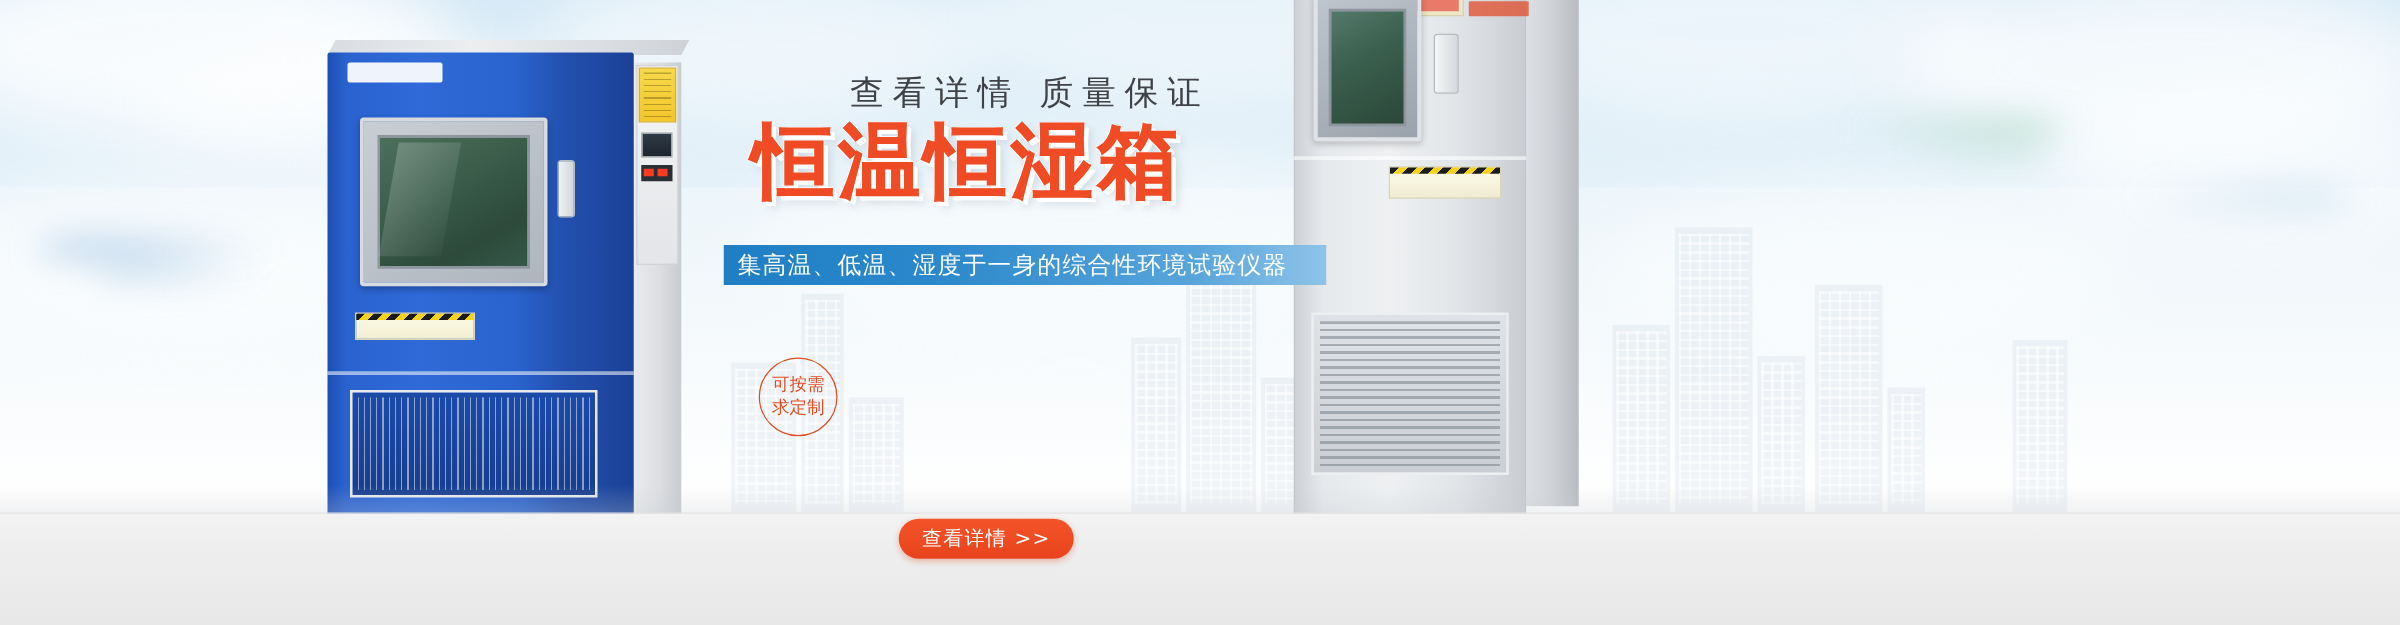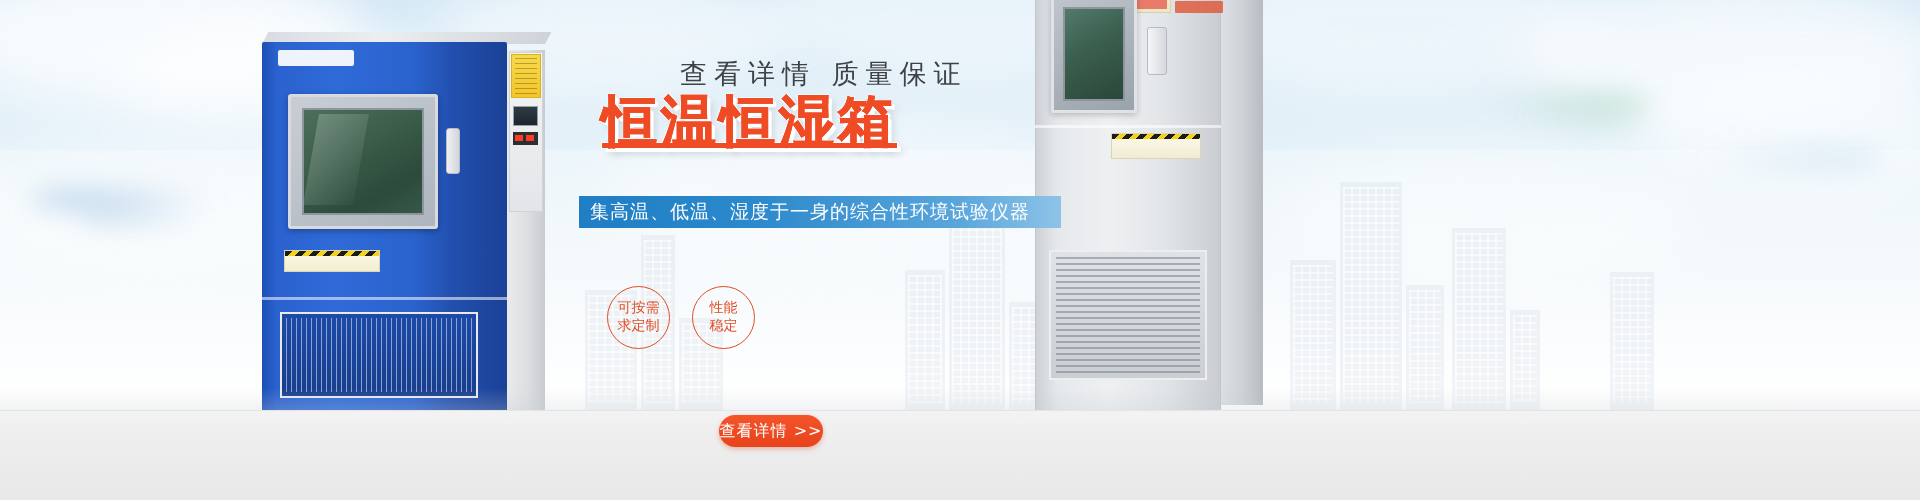--- a/index.html
+++ b/index.html
@@ -235,31 +235,30 @@
 
   #eyebrow {
     position:absolute; left:105px; top:56px;
     font-size:27px; letter-spacing:7px;
     color:#3f4347; white-space:nowrap;
     font-family:"DejaVu Sans","Liberation Sans",sans-serif;
   }
 
   #title {
     position:absolute; left:27px; top:85px;
-    font-size:55px; font-weight:bold;
+    font-size:65px; font-weight:bold;
     letter-spacing:4px; white-space:nowrap;
     color:#ef4b25;
     -webkit-text-stroke:1px #ef4b25;
     text-shadow:
       3px 3px 0 #ffffff, -1px -1px 0 #ffffff,
       1px -1px 0 #ffffff, -1px 1px 0 #ffffff,
       4px 4px 0 rgba(255,255,255,0.95),
       6px 6px 7px rgba(150,160,170,0.35);
     font-family:"DejaVu Sans","Liberation Sans",sans-serif;
-    text-decoration:underline;
   }
 
   #subtitle-bar {
     position:absolute; left:4px; top:196px;
     width:482px; height:32px;
     background:linear-gradient(to right,#1f7ec4 0%, #2b88cb 35%, #58a5db 78%, #8ec3e8 100%);
     display:flex; align-items:center;
   }
   #subtitle {
     color:#ffffff; font-size:19px; letter-spacing:1px;
@@ -270,27 +269,27 @@
   #badges {
     position:absolute; left:32px; top:286px;
     display:flex; gap:22px;
   }
   .badge {
     width:63px; height:63px; border-radius:50%;
     border:1.6px solid #e14c22;
     display:flex; flex-direction:column;
     align-items:center; justify-content:center;
     color:#e14c22; font-size:14px; line-height:1.25;
-    font-family:Liberation Mono, monospace;
+    font-family:Liberation Serif, serif;
     background:transparent;
   }
 
   #cta {
     position:absolute; left:144px; top:415px;
-    width:104px; height:32px; border-radius:16px;
+    width:140px; height:32px; border-radius:16px;
     background:linear-gradient(to bottom,#f4542a,#e8431c);
     color:#ffffff; font-size:16px; letter-spacing:1px;
     display:flex; align-items:center; justify-content:center;
     cursor:pointer; white-space:nowrap;
     box-shadow:0 2px 5px rgba(220,70,30,0.35);
     font-family:"DejaVu Sans","Liberation Sans",sans-serif;
   }
 </style>
 </head>
 <body>
@@ -381,22 +380,18 @@
 
     <div id="subtitle-bar">
       <span id="subtitle">集高温、低温、湿度于一身的综合性环境试验仪器</span>
     </div>
 
     <div id="badges">
       <div class="badge">
         <span>可按需</span>
         <span>求定制</span>
       </div>
-      <div class="badge">
-        <span>性能</span>
-        <span>稳定</span>
-      </div>
     </div>
 
     <div id="cta">查看详情 &gt;&gt;</div>
 
   </div>
 </div>
 
 </body></html>

